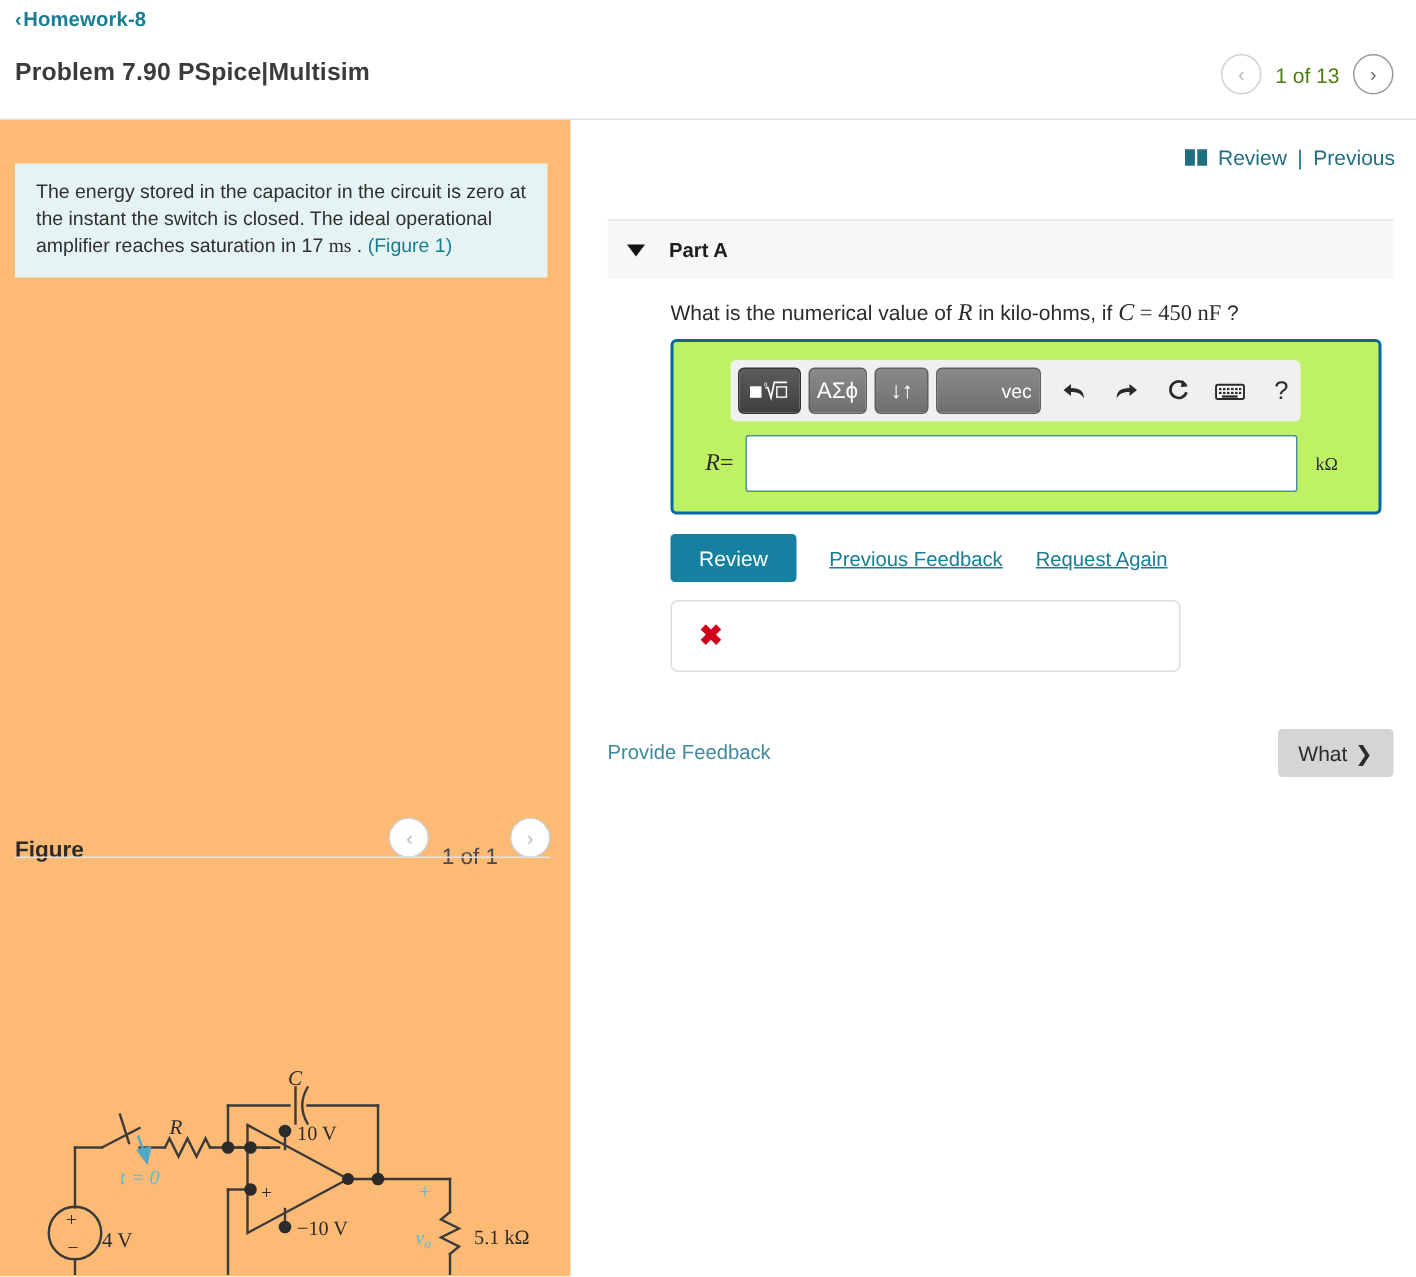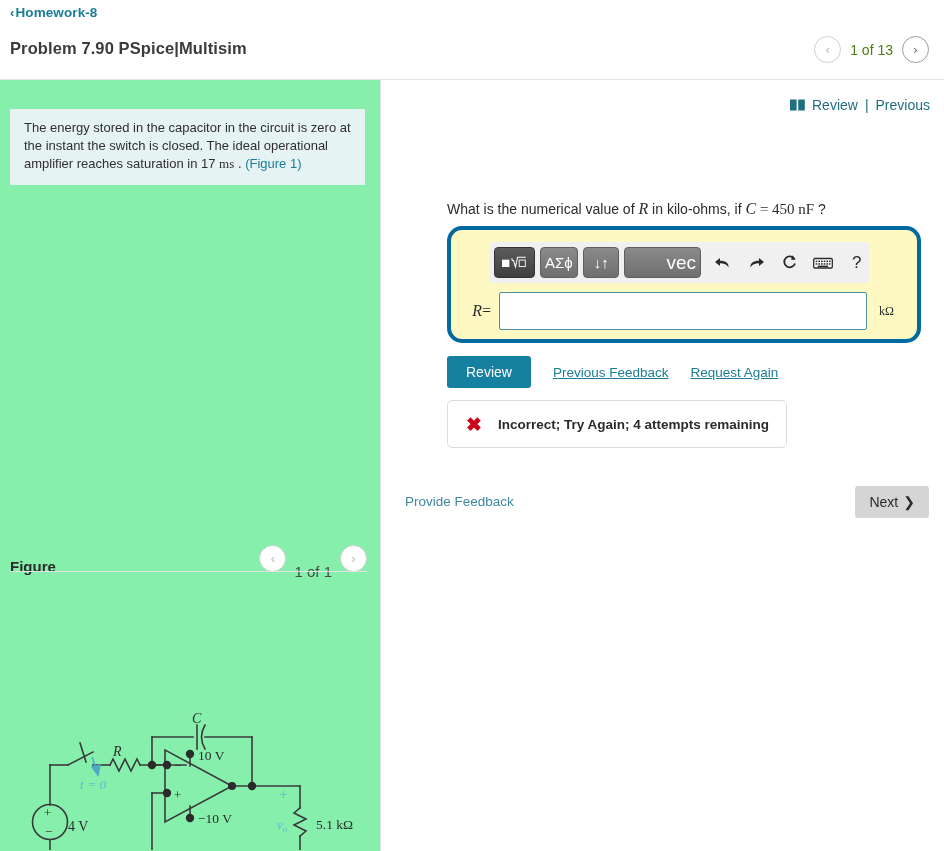--- a/index.html
+++ b/index.html
@@ -35,21 +35,21 @@
     width:27px; height:27px; border-radius:50%;
     border:1px solid #cfcfcf; background:#fff;
     display:flex; align-items:center; justify-content:center;
     font-size:13px; color:#b9b9b9; cursor:pointer; user-select:none;
   }
   .circ-btn.active { border-color:#9a9a9a; color:#6d6d6d; }
   #pager-top-label { font-size:14px; color:#4d7c0f; }
   #header-rule { position:absolute; left:0; top:79px; width:944px; height:1px; background:#e2e2e2; }
 
   
-  #left-panel  { position:absolute; left:0;   top:80px; width:380px; height:771px; background:#86efac; }
+  #left-panel  { position:absolute; left:0;   top:80px; width:380px; height:771px; background:#fdba74; }
   #divider     { position:absolute; left:380px; top:80px; width:1px; height:771px; background:#dfe3e4; }
   #right-panel { position:absolute; left:381px; top:80px; width:563px; height:771px; background:#fff; }
 
   
   #statement {
     position:absolute; left:10px; top:29px; width:355px;
     background:#e6f3f3; padding:10px 12px 12px 14px;
     font-size:13px; line-height:18px; color:#2f2f2f;
   }
   #statement .figlink { color:#1a7d96; cursor:pointer; }
@@ -83,36 +83,36 @@
   }
   #parta-label { margin-left:16px; font-size:13.5px; font-weight:bold; color:#1d1d1d; }
 
   #question { position:absolute; left:66px; top:120px; font-size:14px; color:#2b2b2b; }
   #question .math { font-size:16px; }
   #question .mathup { font-size:15px; }
 
   
   #answer-box {
     position:absolute; left:66px; top:146px; width:474px; height:117px;
-    border:4px solid #0369a1; border-radius:15px; background:#fef9c3;
+    border:2px solid #0369a1; border-radius:4px; background:#bef264;
   }
   #mathbar {
     position:absolute; left:38px; top:12px; width:380px; height:41px;
     background:#f0f0f0; border-radius:4px;
     display:flex; align-items:center; padding-left:5px; gap:5px;
   }
   .mbtn {
     height:31px; min-width:36px; border-radius:4px;
     background:linear-gradient(#8a8a8a,#6f6f6f);
     color:#fff; display:flex; align-items:center; justify-content:center;
     font-size:15px; cursor:pointer; padding:0 7px; user-select:none;
     border:1px solid #5f5f5f;
   }
   .mbtn.dark { background:linear-gradient(#5c5c5c,#3f3f3f); border-color:#333; }
-  .mbtn.vec { font-size:19px;padding-left:44px; }
+  .mbtn.vec { font-size:13px;padding-left:44px; }
   .micon {
     width:30px; height:31px; display:flex; align-items:center; justify-content:center;
     color:#2a2a2a; cursor:pointer; font-size:17px; margin-left:4px;
   }
   #row-answer { position:absolute; left:12px; top:62px; display:flex; align-items:center; }
   #var-label { font-family:"Liberation Serif", serif; font-size:16px; color:#2b2b2b; width:28px; text-align:right; }
   #var-label i { font-style:italic; }
   #answer-input {
     margin-left:8px; width:368px; height:38px;
     border:1px solid #4e8fa0; border-radius:2px; background:#fff;
@@ -276,20 +276,24 @@
   <div id="review-row">
     <svg width="15" height="12" viewBox="0 0 15 12">
       <rect x="0" y="0.5" width="6.6" height="11" fill="#1f6f80"></rect>
       <rect x="8.2" y="0.5" width="6.6" height="11" fill="#1f6f80"></rect>
     </svg>
     <span>Review</span>
     <span class="sep">|</span>
     <span>Previous</span>
   </div>
 
+  <div id="parta-band">
+    <div id="parta-caret"></div>
+    <div id="parta-label">Part A</div>
+  </div>
 
   <div id="question">
     <span>What is the numerical value of </span><span class="math">R</span><span> in kilo-ohms, if </span><span class="math">C</span><span class="mathup"> = 450 </span><span class="mathup">nF</span><span> ?</span>
   </div>
 
   <div id="answer-box">
     <div id="mathbar">
       <div class="mbtn dark">
         <svg width="30" height="17" viewBox="0 0 30 17">
           <rect x="0" y="5" width="9" height="9" fill="#ffffff"></rect>
@@ -351,21 +355,20 @@
   </div>
 
   <div id="submit-row">
     <button id="submit-btn">Review</button>
     <span class="tlink">Previous Feedback</span>
     <span class="tlink">Request Again</span>
   </div>
 
   <div id="feedback">
     <span id="feedback-x">✖</span>
-    <span id="feedback-text">Incorrect; Try Again; 4 attempts remaining</span>
   </div>
 
   <div id="feedback-link">Provide Feedback</div>
   <button id="next-btn">
-    <span>Next</span>
+    <span>What</span>
     <span>❯</span>
   </button>
 </div>
 
 </body></html>

